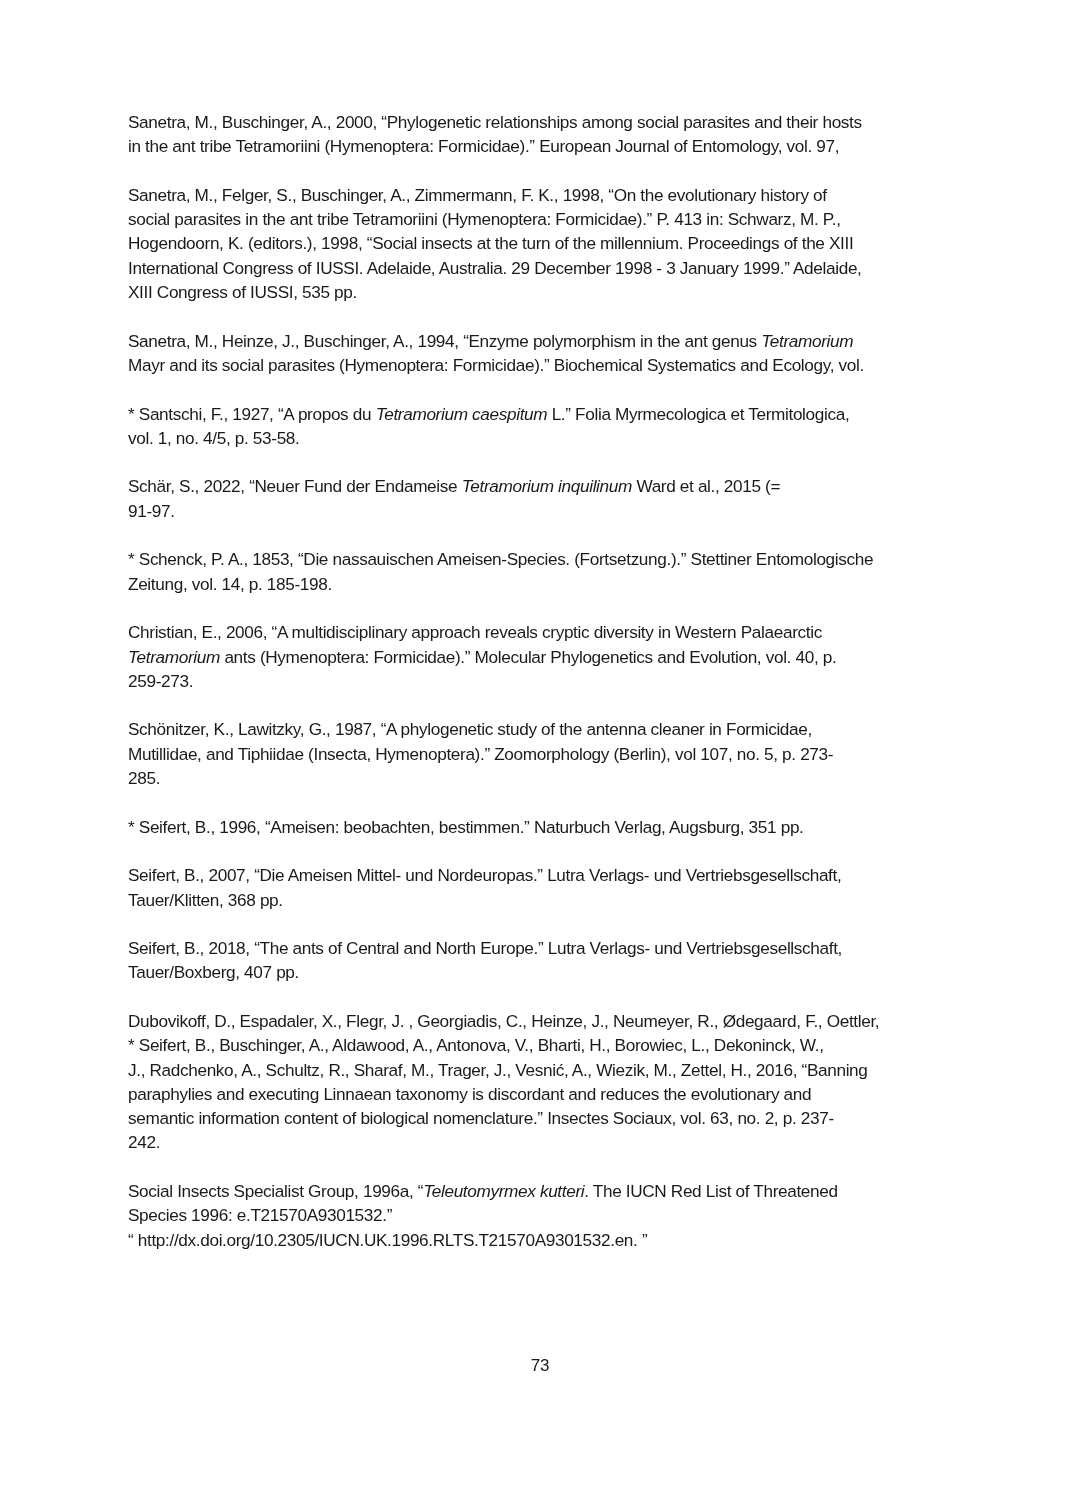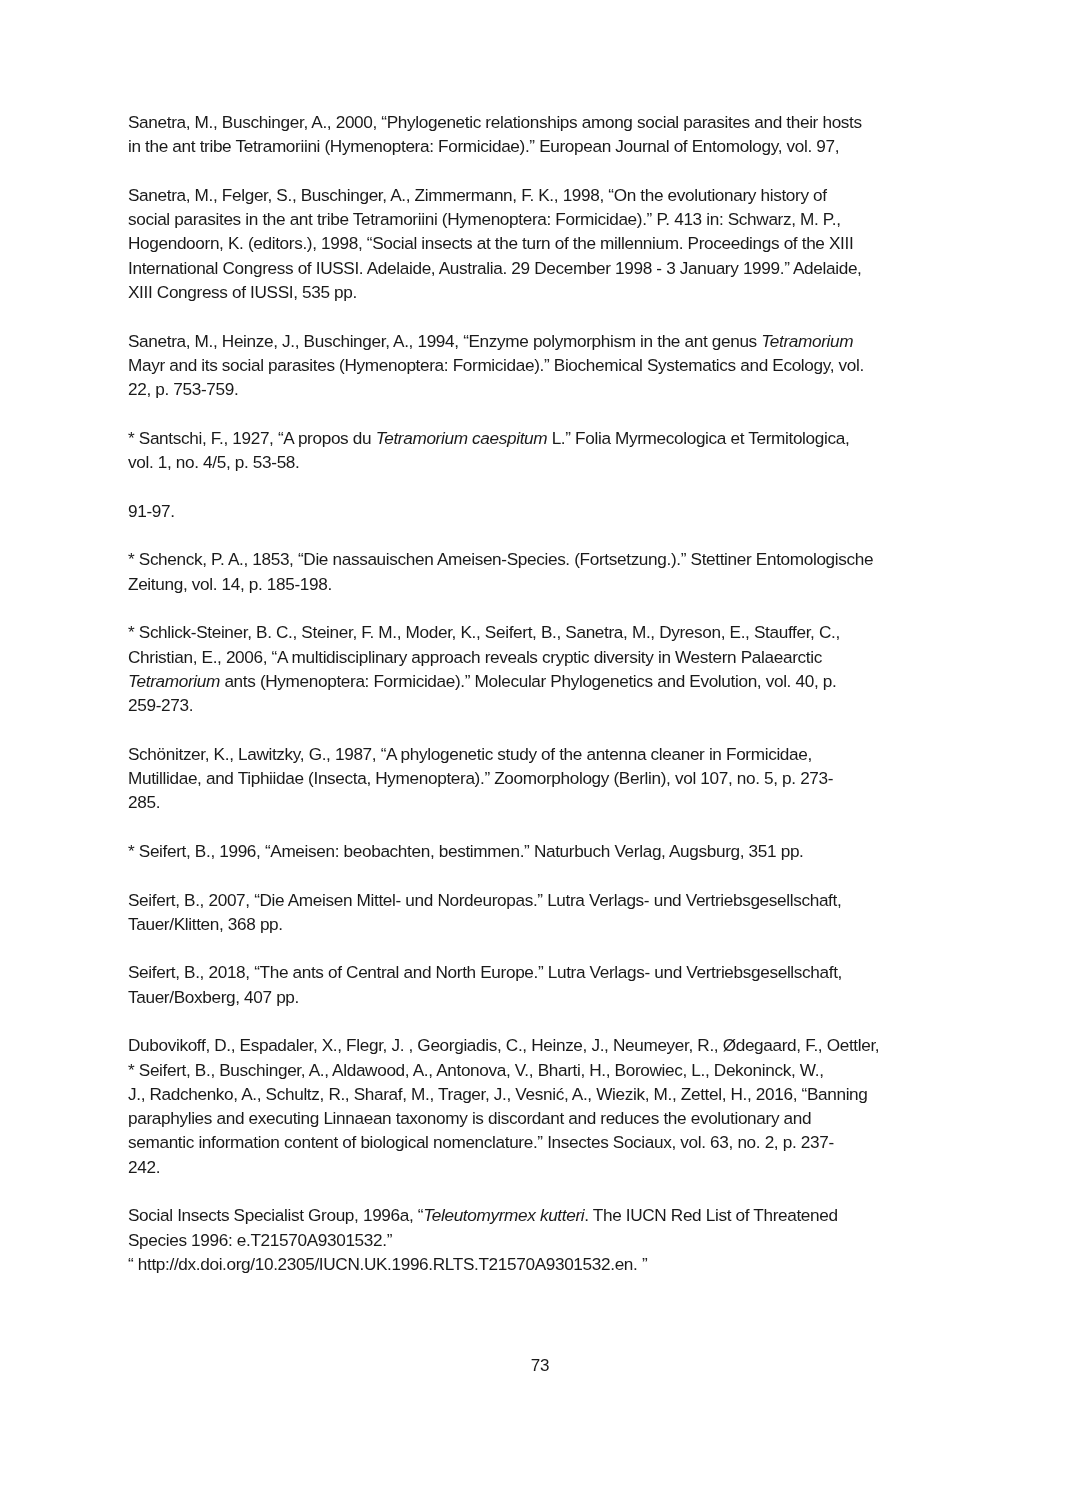--- a/index.html
+++ b/index.html
@@ -34,35 +34,34 @@
       <div class="ref">
         <span class="line"><span>Sanetra, M., Felger, S., Buschinger, A., Zimmermann, F. K., 1998, “On the evolutionary history of</span></span>
         <span class="line"><span>social parasites in the ant tribe Tetramoriini (Hymenoptera: Formicidae).” P. 413 in: Schwarz, M. P.,</span></span>
         <span class="line"><span>Hogendoorn, K. (editors.), 1998, “Social insects at the turn of the millennium. Proceedings of the XIII</span></span>
         <span class="line"><span>International Congress of IUSSI. Adelaide, Australia. 29 December 1998 - 3 January 1999.” Adelaide,</span></span>
         <span class="line"><span>XIII Congress of IUSSI, 535 pp.</span></span>
       </div>
       <div class="ref">
         <span class="line"><span>Sanetra, M., Heinze, J., Buschinger, A., 1994, “Enzyme polymorphism in the ant genus </span><span class="it">Tetramorium</span></span>
         <span class="line"><span>Mayr and its social parasites (Hymenoptera: Formicidae).” Biochemical Systematics and Ecology, vol.</span></span>
-        <span class="line"><span>22, p. 753-759.</span></span>
       </div>
       <div class="ref">
         <span class="line"><span>* Santschi, F., 1927, “A propos du </span><span class="it">Tetramorium caespitum</span><span> L.” Folia Myrmecologica et Termitologica,</span></span>
         <span class="line"><span>vol. 1, no. 4/5, p. 53-58.</span></span>
       </div>
       <div class="ref">
+        <span class="line"><span>Schär, S., 2022, “Neuer Fund der Endameise </span><span class="it">Tetramorium inquilinum</span><span> Ward et al., 2015 (=</span></span>
         <span class="line"><span>91-97.</span></span>
       </div>
       <div class="ref">
         <span class="line"><span>* Schenck, P. A., 1853, “Die nassauischen Ameisen-Species. (Fortsetzung.).” Stettiner Entomologische</span></span>
         <span class="line"><span>Zeitung, vol. 14, p. 185-198.</span></span>
       </div>
       <div class="ref">
-        <span class="line"><span>* Schlick-Steiner, B. C., Steiner, F. M., Moder, K., Seifert, B., Sanetra, M., Dyreson, E., Stauffer, C.,</span></span>
         <span class="line"><span>Christian, E., 2006, “A multidisciplinary approach reveals cryptic diversity in Western Palaearctic</span></span>
         <span class="line"><span class="it">Tetramorium</span><span> ants (Hymenoptera: Formicidae).” Molecular Phylogenetics and Evolution, vol. 40, p.</span></span>
         <span class="line"><span>259-273.</span></span>
       </div>
       <div class="ref">
         <span class="line"><span>Schönitzer, K., Lawitzky, G., 1987, “A phylogenetic study of the antenna cleaner in Formicidae,</span></span>
         <span class="line"><span>Mutillidae, and Tiphiidae (Insecta, Hymenoptera).” Zoomorphology (Berlin), vol 107, no. 5, p. 273-</span></span>
         <span class="line"><span>285.</span></span>
       </div>
       <div class="ref">

